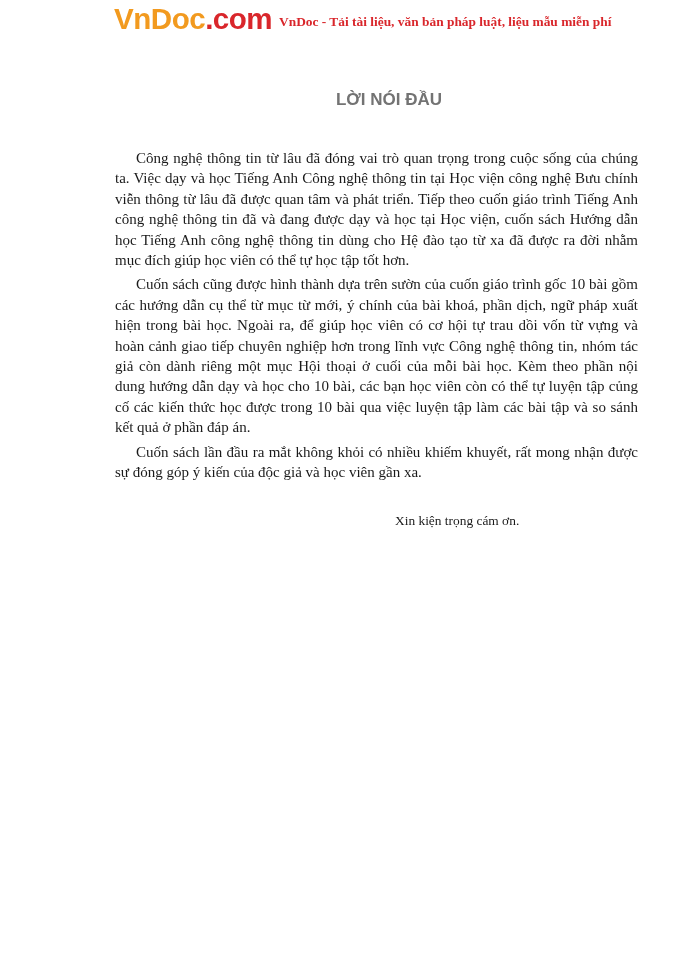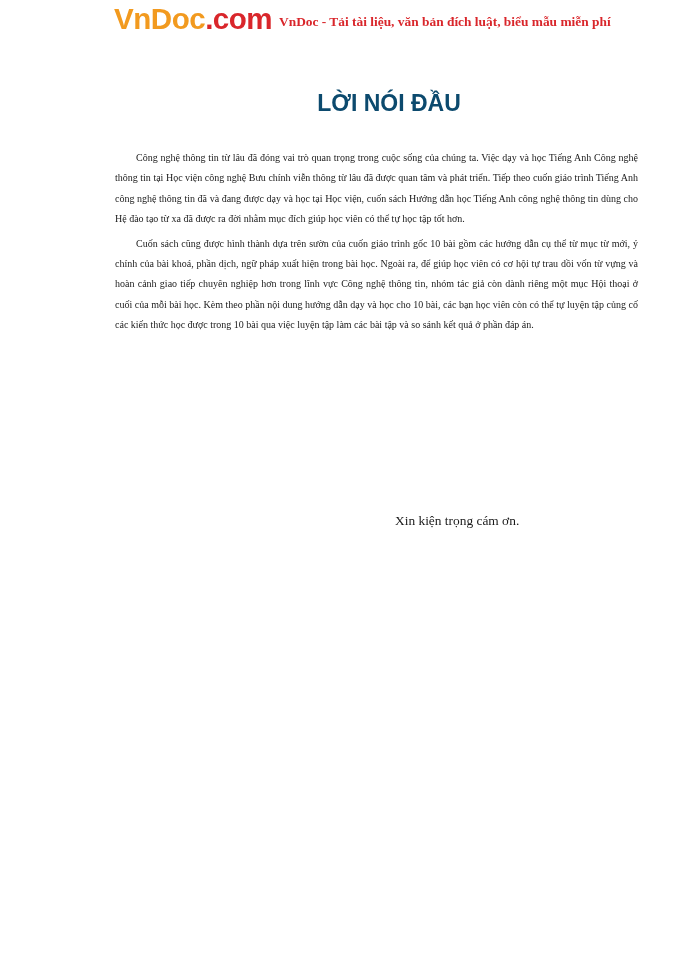--- a/index.html
+++ b/index.html
@@ -45,30 +45,30 @@
       padding-bottom: 2px;
     }
     .title {
       position: absolute;
       top: 90px;
       left: 0;
       width: 700px;
       text-align: center;
       font-family: "Liberation Sans", "DejaVu Sans", sans-serif;
       font-weight: bold;
-      font-size: 23px;
-      color: #0c4a6e;
+      font-size: 17px;
+      color: #737373;
       padding-left: 78px;
     }
     .body-text {
       position: absolute;
       left: 115px;
       top: 148px;
       width: 523px;
-      font-size: 10px;
+      font-size: 15px;
       line-height: 20.4px;
       text-align: justify;
     }
     .body-text p {
       text-indent: 21px;
       margin-bottom: 4px;
     }
     .signoff {
       position: absolute;
       left: 395px;
@@ -77,23 +77,24 @@
       line-height: 20px;
     }
   </style>
 </head>
 <body>
 
 <div class="header">
   <div class="logo">
     <span class="vn">VnDoc</span><span class="dot">.com</span>
   </div>
-  <div class="tagline">VnDoc - Tải tài liệu, văn bản đích luật, biểu mẫu miễn phí</div>
+  <div class="tagline">VnDoc - Tải tài liệu, văn bản pháp luật, liệu mẫu miễn phí</div>
 </div>
 
 <h1 class="title">LỜI NÓI ĐẦU</h1>
 
 <div class="body-text">
   <p>Công nghệ thông tin từ lâu đã đóng vai trò quan trọng trong cuộc sống của chúng ta. Việc dạy và học Tiếng Anh Công nghệ thông tin tại Học viện công nghệ Bưu chính viễn thông từ lâu đã được quan tâm và phát triển. Tiếp theo cuốn giáo trình Tiếng Anh công nghệ thông tin đã và đang được dạy và học tại Học viện, cuốn sách Hướng dẫn học Tiếng Anh công nghệ thông tin dùng cho Hệ đào tạo từ xa đã được ra đời nhằm mục đích giúp học viên có thể tự học tập tốt hơn.</p>
   <p>Cuốn sách cũng được hình thành dựa trên sườn của cuốn giáo trình gốc 10 bài gồm các hướng dẫn cụ thể từ mục từ mới, ý chính của bài khoá, phần dịch, ngữ pháp xuất hiện trong bài học. Ngoài ra, để giúp học viên có cơ hội tự trau dồi vốn từ vựng và hoàn cảnh giao tiếp chuyên nghiệp hơn trong lĩnh vực Công nghệ thông tin, nhóm tác giả còn dành riêng một mục Hội thoại ở cuối của mỗi bài học. Kèm theo phần nội dung hướng dẫn dạy và học cho 10 bài, các bạn học viên còn có thể tự luyện tập củng cố các kiến thức học được trong 10 bài qua việc luyện tập làm các bài tập và so sánh kết quả ở phần đáp án.</p>
+  <p>Cuốn sách lần đầu ra mắt không khỏi có nhiều khiếm khuyết, rất mong nhận được sự đóng góp ý kiến của độc giả và học viên gần xa.</p>
 </div>
 
 <div class="signoff">Xin kiện trọng cám ơn.</div>
 
 </body></html>

